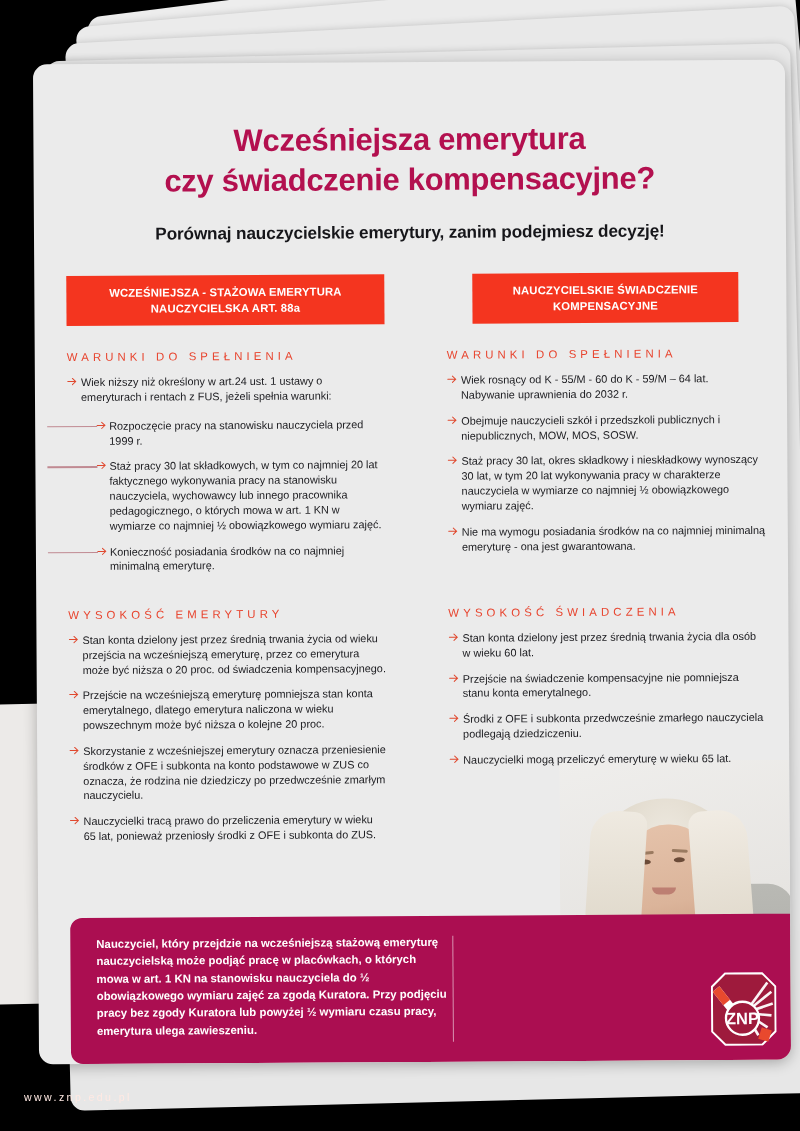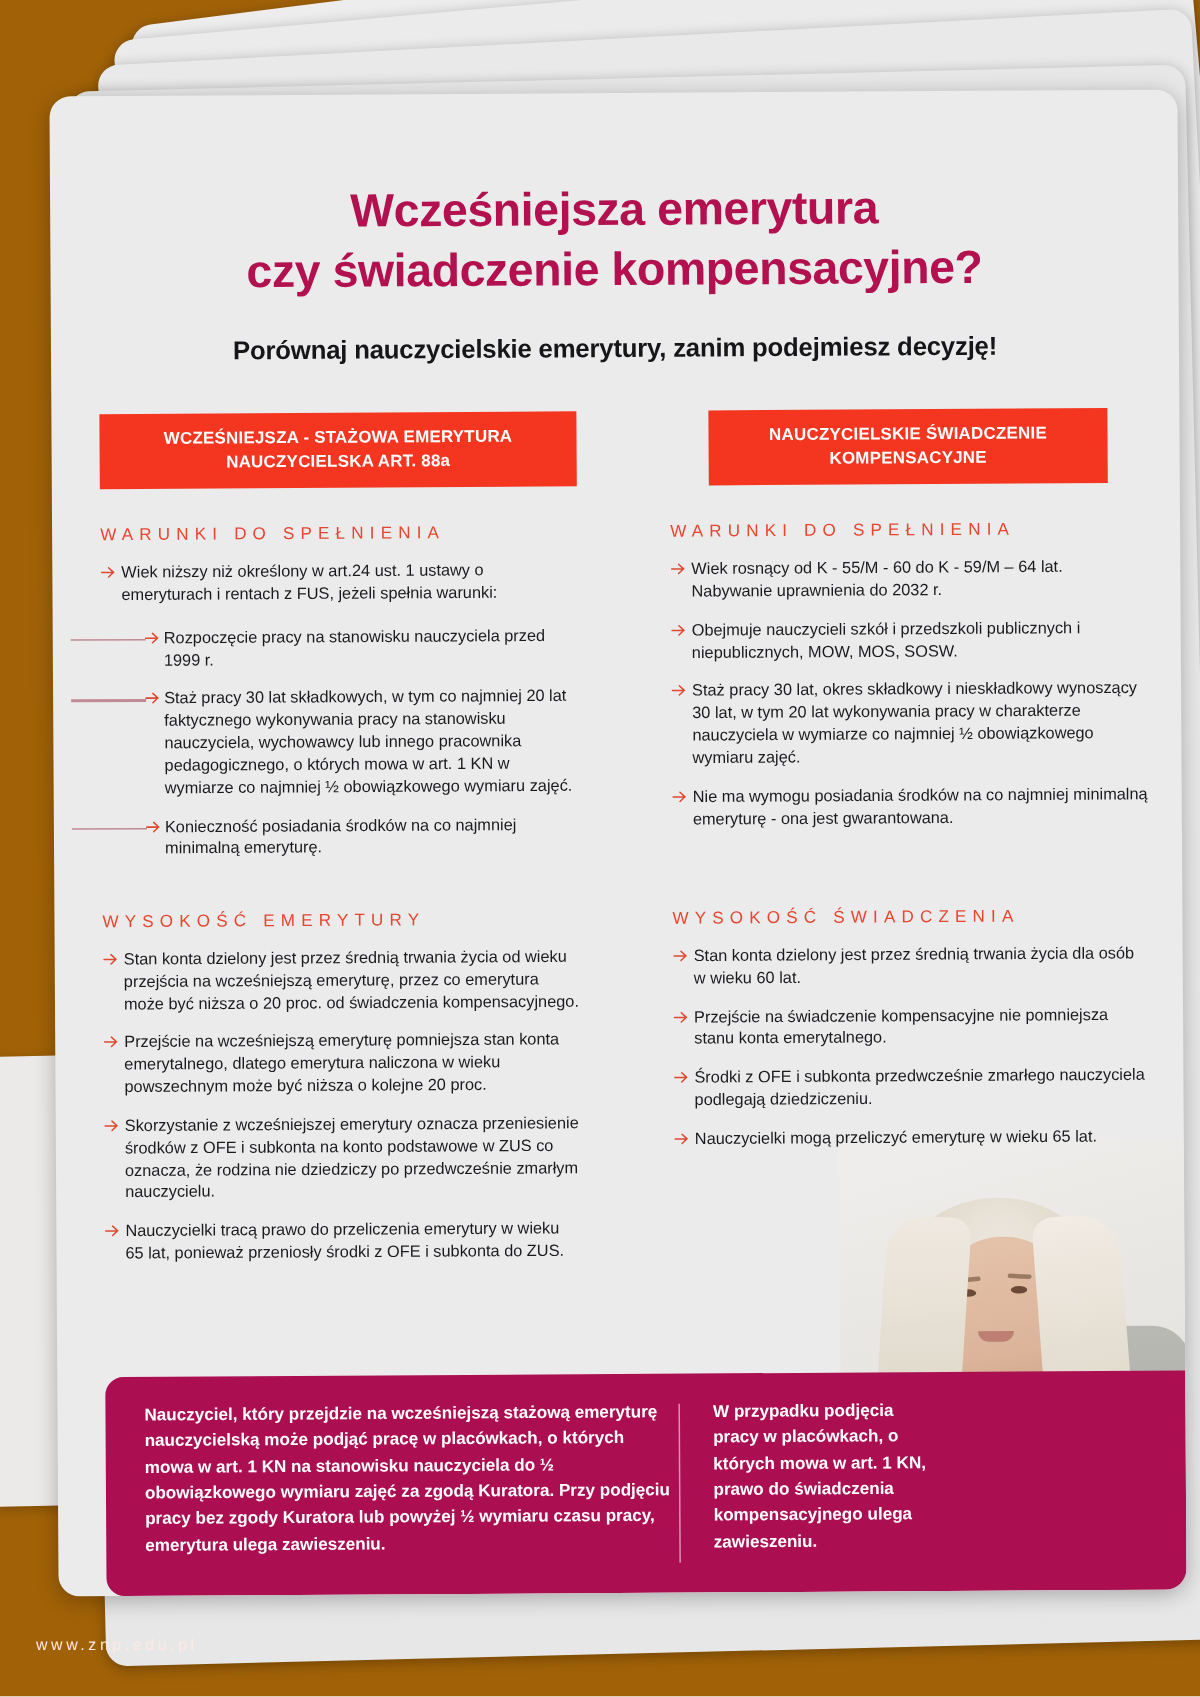--- a/index.html
+++ b/index.html
@@ -8,21 +8,21 @@
     width: 800px;
     height: 1131px;
     overflow: hidden;
     font-family: "Liberation Sans", sans-serif;
   }
 
   #poster {
     position: relative;
     width: 800px;
     height: 1131px;
-    background: #a16207;
+    background: #000000;
     overflow: hidden;
   }
 
   
   .sheet {
     position: absolute;
     background: #e8e8e8;
     border-radius: 14px;
     box-shadow: 0 2px 9px rgba(0,0,0,0.30);
   }
@@ -355,22 +355,41 @@
           <li><svg class="arw" viewBox="0 0 12 12">
               <path d="M1 6 H9 M6 2.6 L9.6 6 L6 9.4" fill="none" stroke="#e0492f" stroke-width="1.1" stroke-linecap="round"></path>
             </svg><span>Nauczycielki mogą przeliczyć emeryturę w wieku 65 lat.</span></li>
         </ul>
     </div>
 
     <div id="bottom-panel">
       <div id="bp-inner">
         <div id="bp-left">Nauczyciel, który przejdzie na wcześniejszą stażową emeryturę nauczycielską może podjąć pracę w placówkach, o których mowa w art. 1 KN na stanowisku nauczyciela do ½ obowiązkowego wymiaru zajęć za zgodą Kuratora. Przy podjęciu pracy bez zgody Kuratora lub powyżej ½ wymiaru czasu pracy, emerytura ulega zawieszeniu.</div>
         <div id="bp-divider"></div>
-        <div id="bp-right">W przypadku podjęcia pracy w placówkach, o których mowa w art. 1 KN, prawo do świadczenia kompensacyjnego ulega zawieszeniu.</div>
       </div>
     </div>
 
+    <div id="znp-logo">
+      <svg viewBox="0 0 100 112" width="66" height="74">
+        <polygon points="22,2 78,2 98,22 98,90 78,110 22,110 2,90 2,22" fill="#9e1a3c" stroke="#ffffff" stroke-width="3"></polygon>
+        <g stroke="#ffffff" stroke-width="4" opacity="0.95">
+          <line x1="52" y1="62" x2="86" y2="16"></line>
+          <line x1="52" y1="62" x2="92" y2="30"></line>
+          <line x1="52" y1="62" x2="94" y2="48"></line>
+          <line x1="52" y1="62" x2="92" y2="66"></line>
+          <line x1="52" y1="62" x2="86" y2="84"></line>
+          <line x1="52" y1="62" x2="72" y2="96"></line>
+        </g>
+        <g transform="rotate(-38 40 54)">
+          <rect x="26" y="12" width="13" height="58" fill="#ffffff"></rect>
+          <rect x="26" y="12" width="13" height="26" fill="#e8492e"></rect>
+        </g>
+        <rect x="74" y="86" width="16" height="18" fill="#e8492e" transform="rotate(18 82 95)"></rect>
+        <circle cx="48" cy="70" r="25" fill="#9e1a3c" stroke="#ffffff" stroke-width="3.5"></circle>
+        <text x="48" y="79" text-anchor="middle" font-family="Liberation Sans, sans-serif" font-size="25" font-weight="bold" fill="#ffffff">ZNP</text>
+      </svg>
+    </div>
 
   </div>
 
   <div id="footer-url">www.znp.edu.pl</div>
 
 </div>
 
 </body></html>

